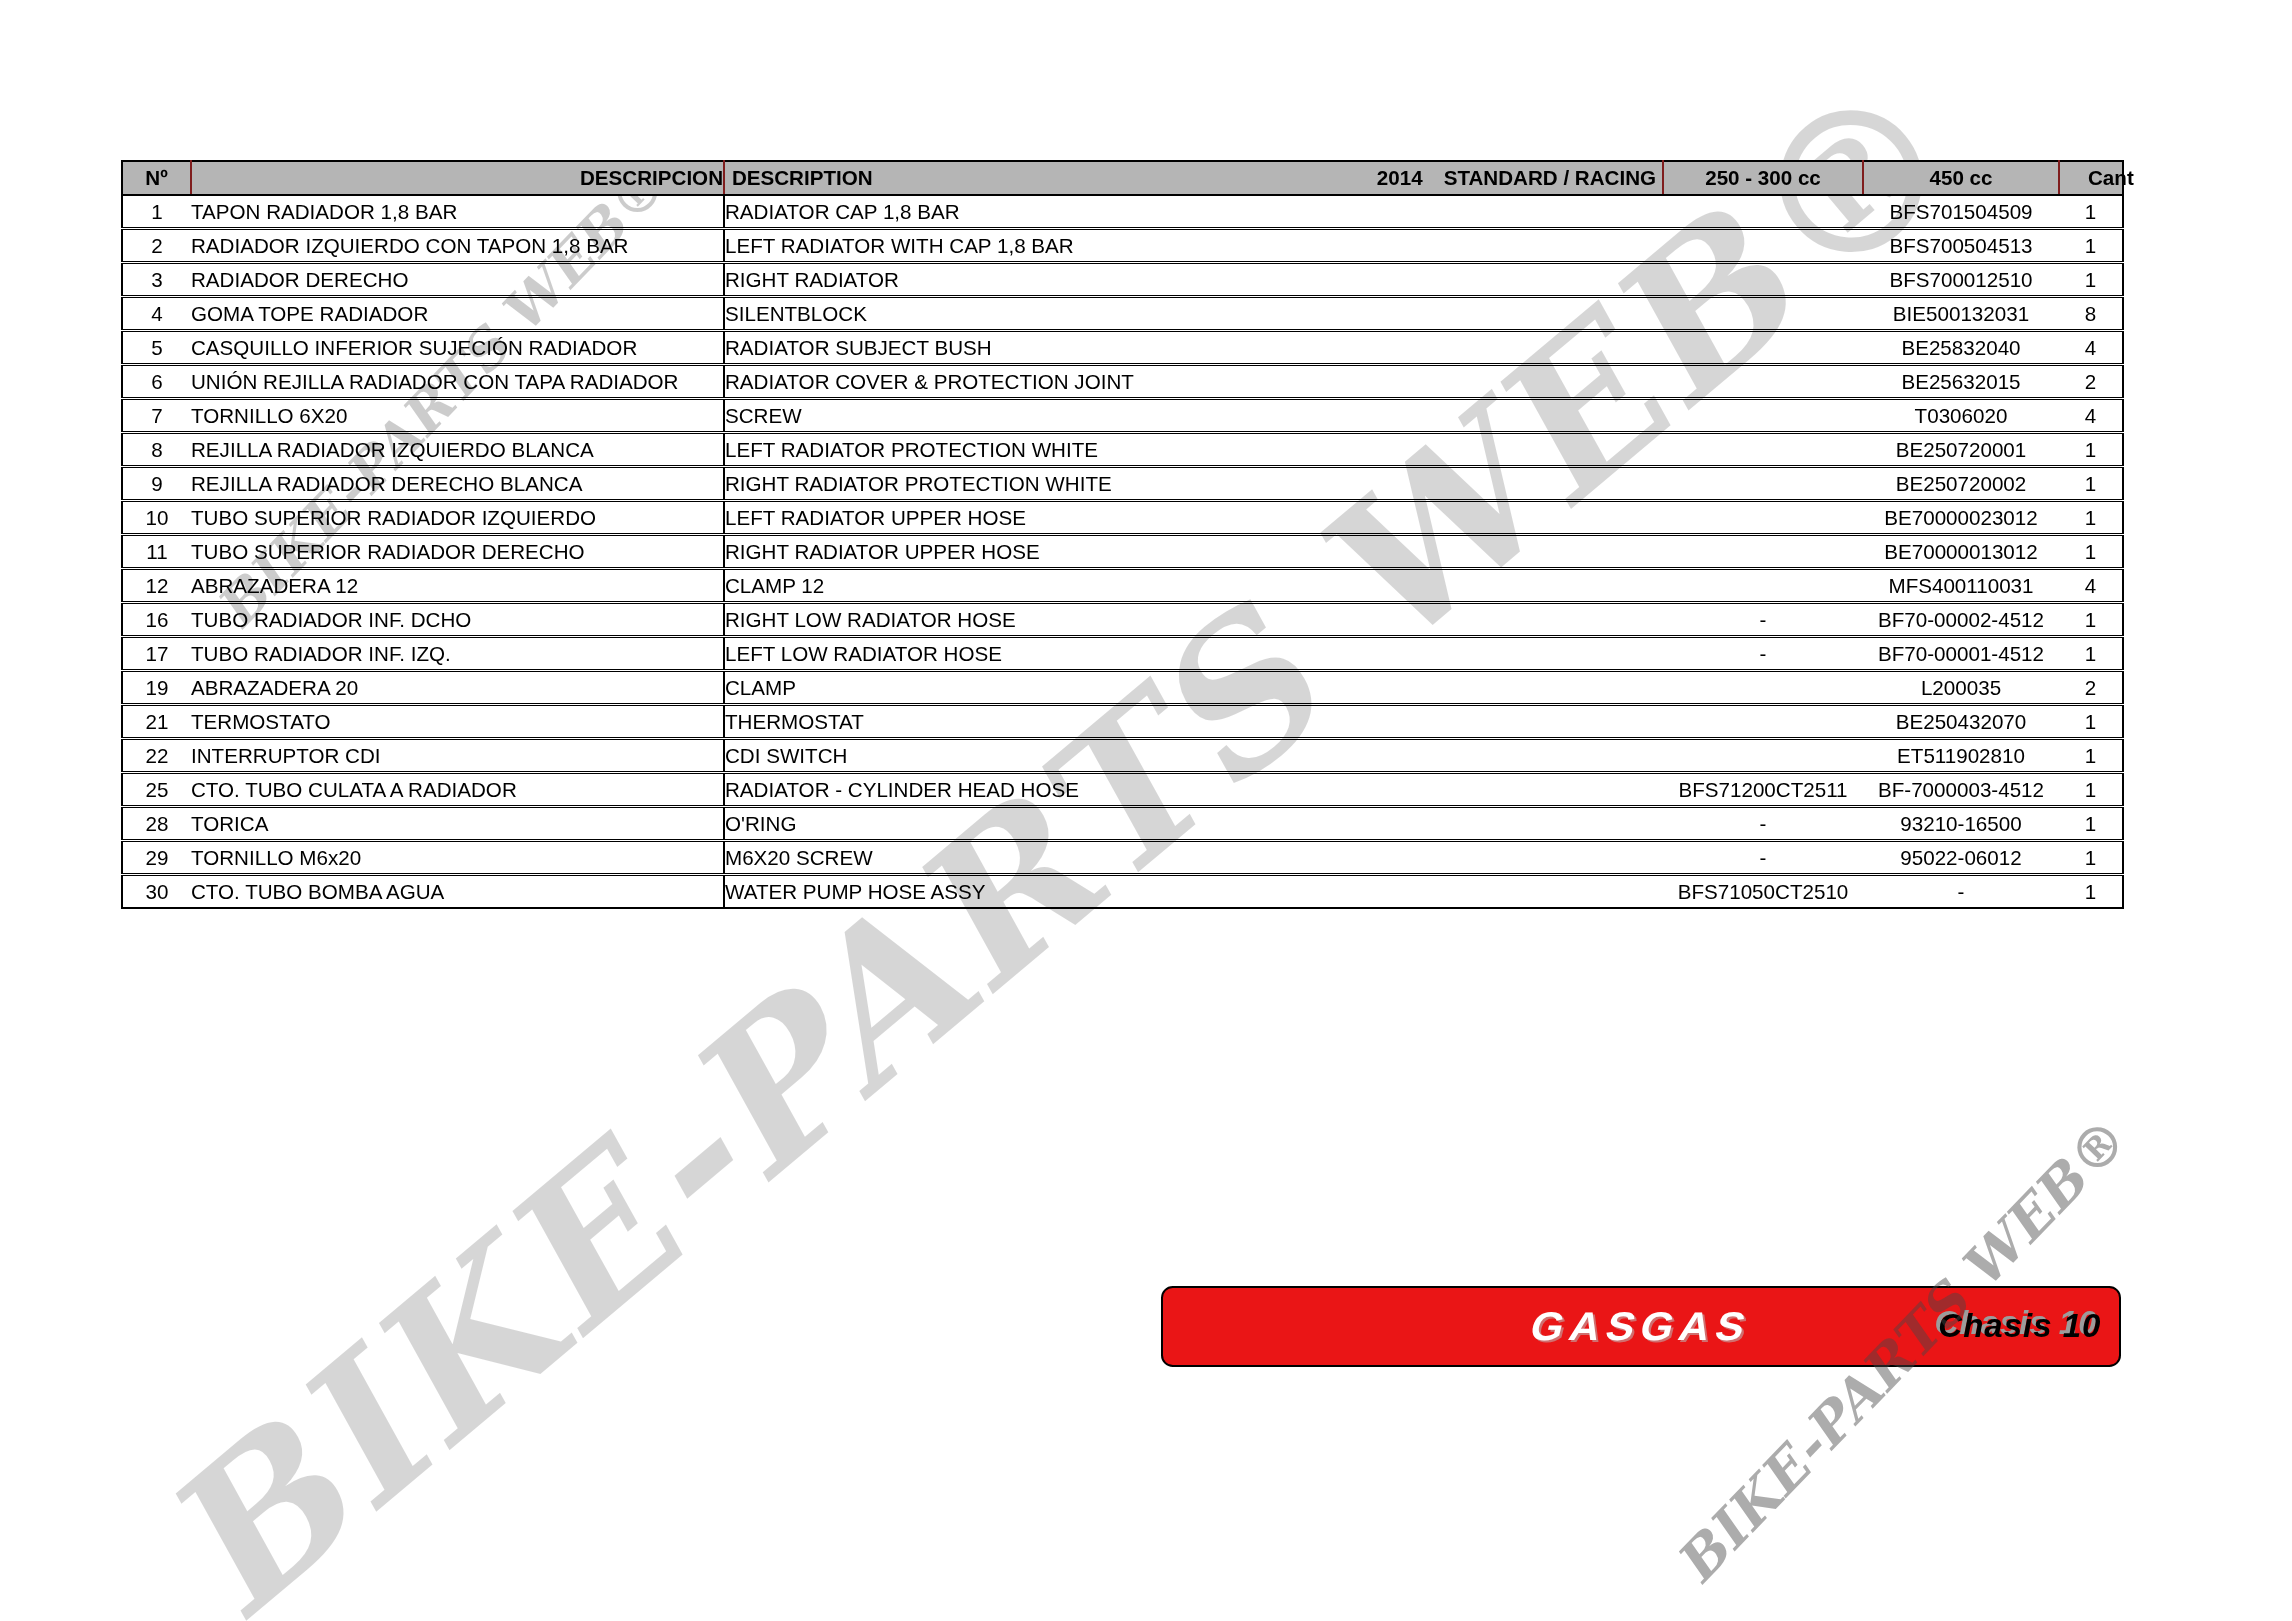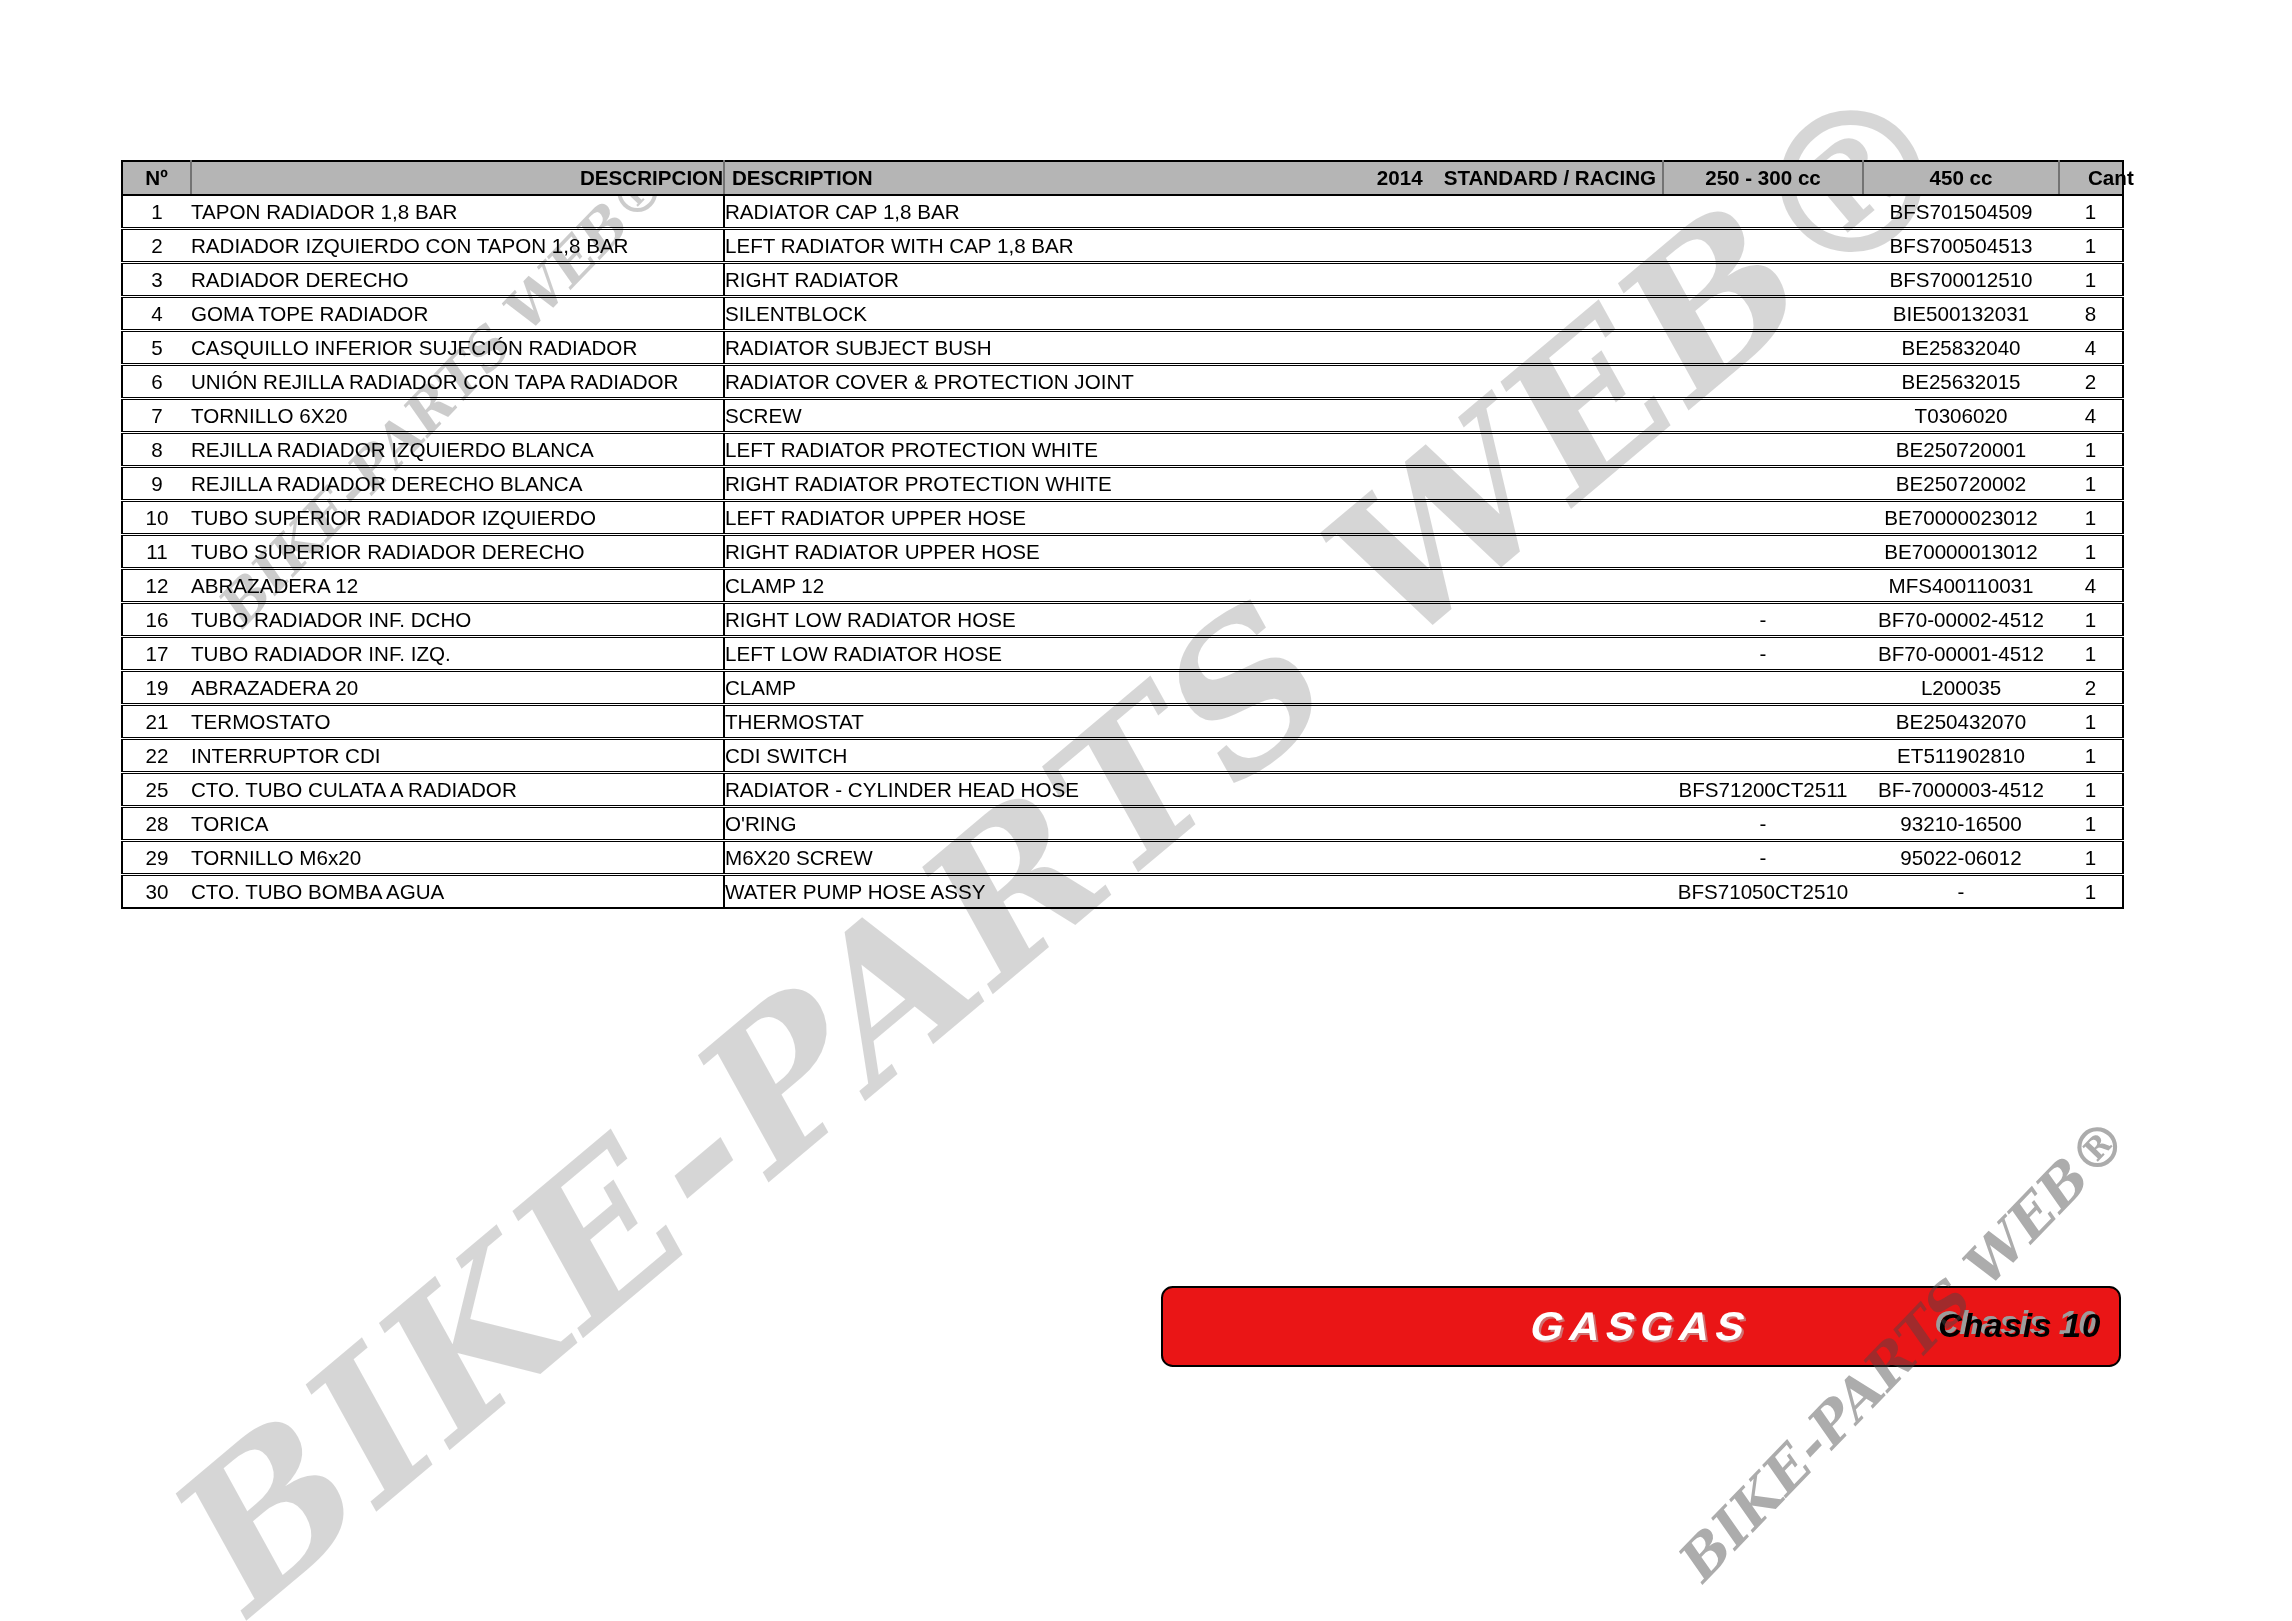--- a/index.html
+++ b/index.html
@@ -37,21 +37,21 @@
     position:absolute;left:121px;top:160px;width:2000px;
     border-collapse:collapse;table-layout:fixed;
     z-index:1;
     font-size:20.6px;color:#000;
   }
   .parts-table th{
     background:#b5b5b5;
     height:32px;
     font-size:20.6px;font-weight:bold;
     border-bottom:2.9px solid #000;
-    border-right:2px solid #737373;
+    border-right:2px solid #7f1d1d;
     padding:0;
     vertical-align:middle;
   }
   .parts-table th:last-child{border-right:none;padding-left:28px;}
   .parts-table{border:2.9px solid #000;}
   .parts-table td{
     height:31px;
     padding:0;
     border-bottom:3.9px double #000;
     vertical-align:middle;

